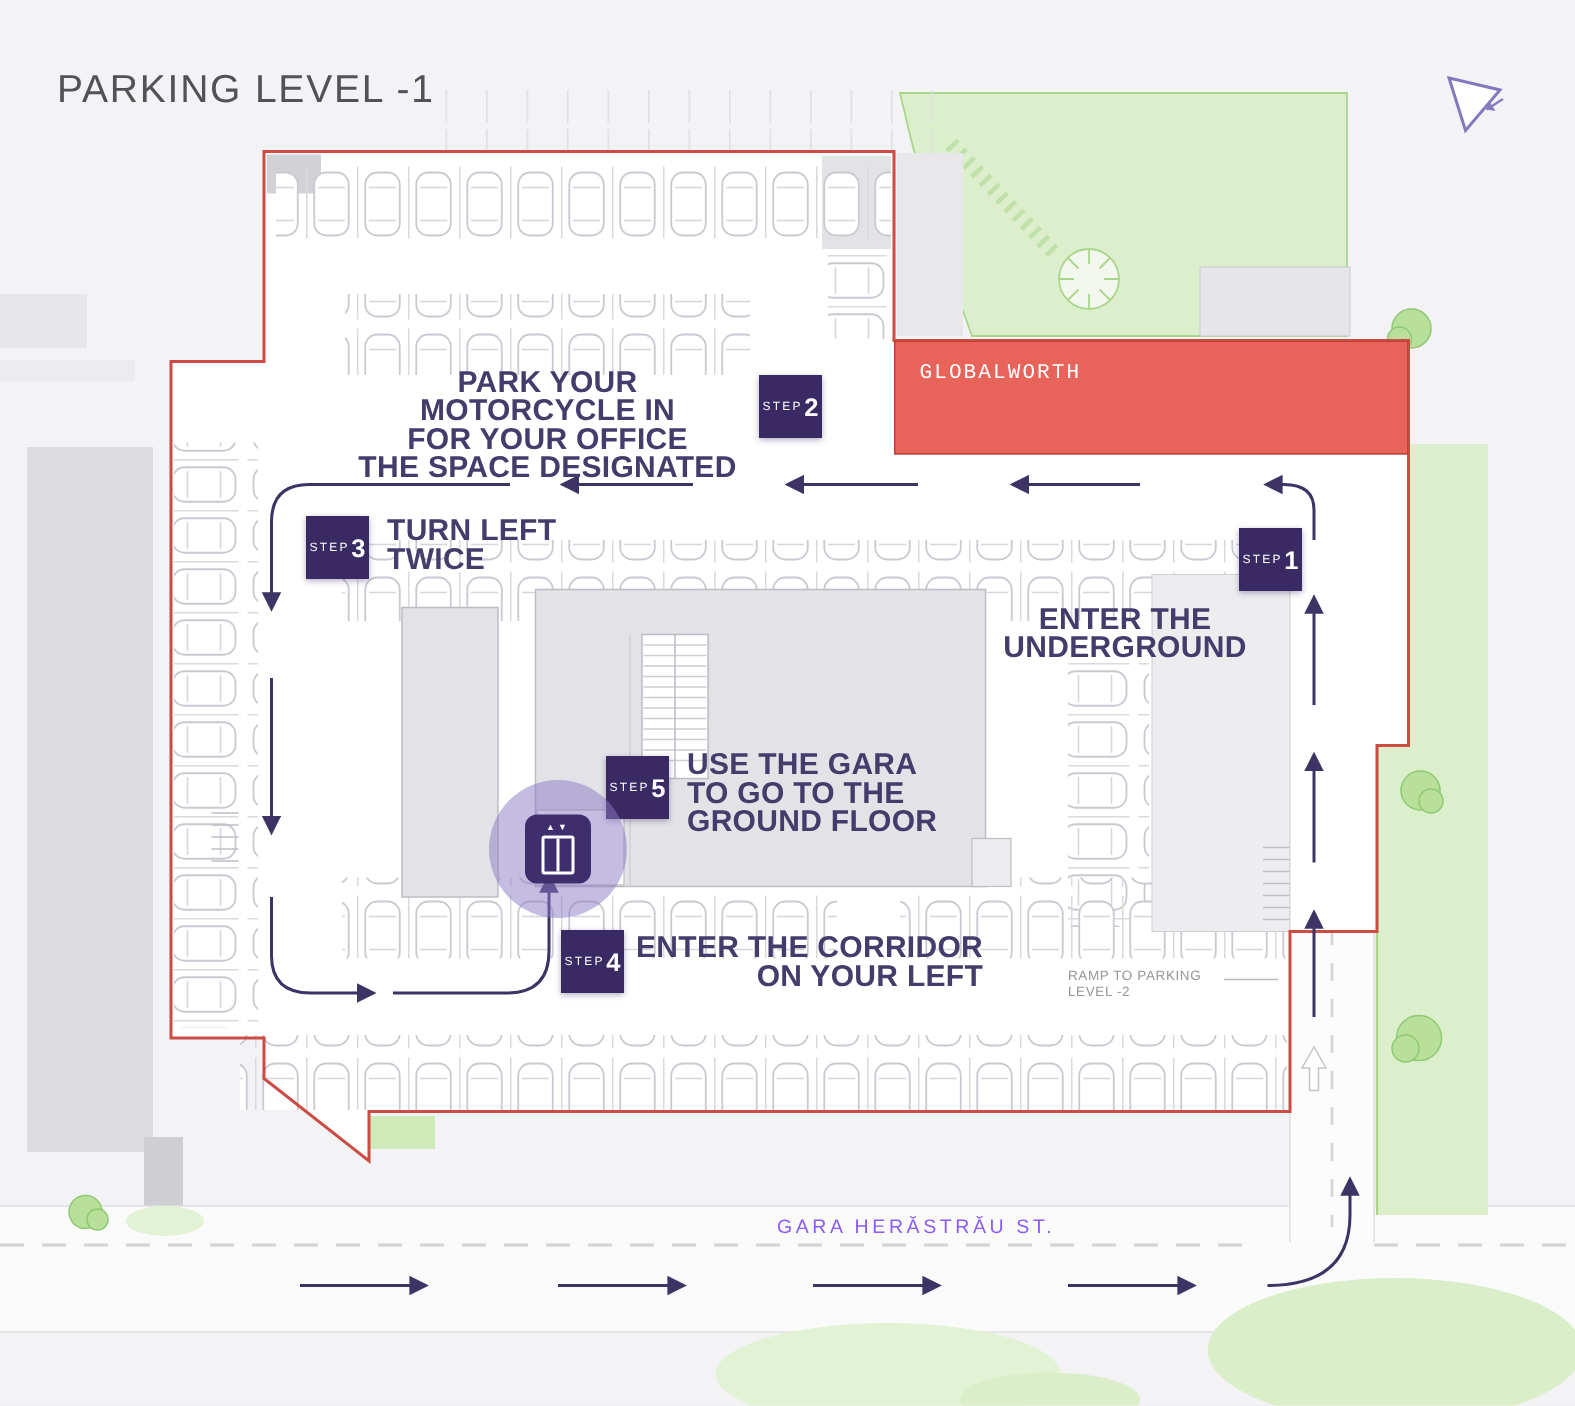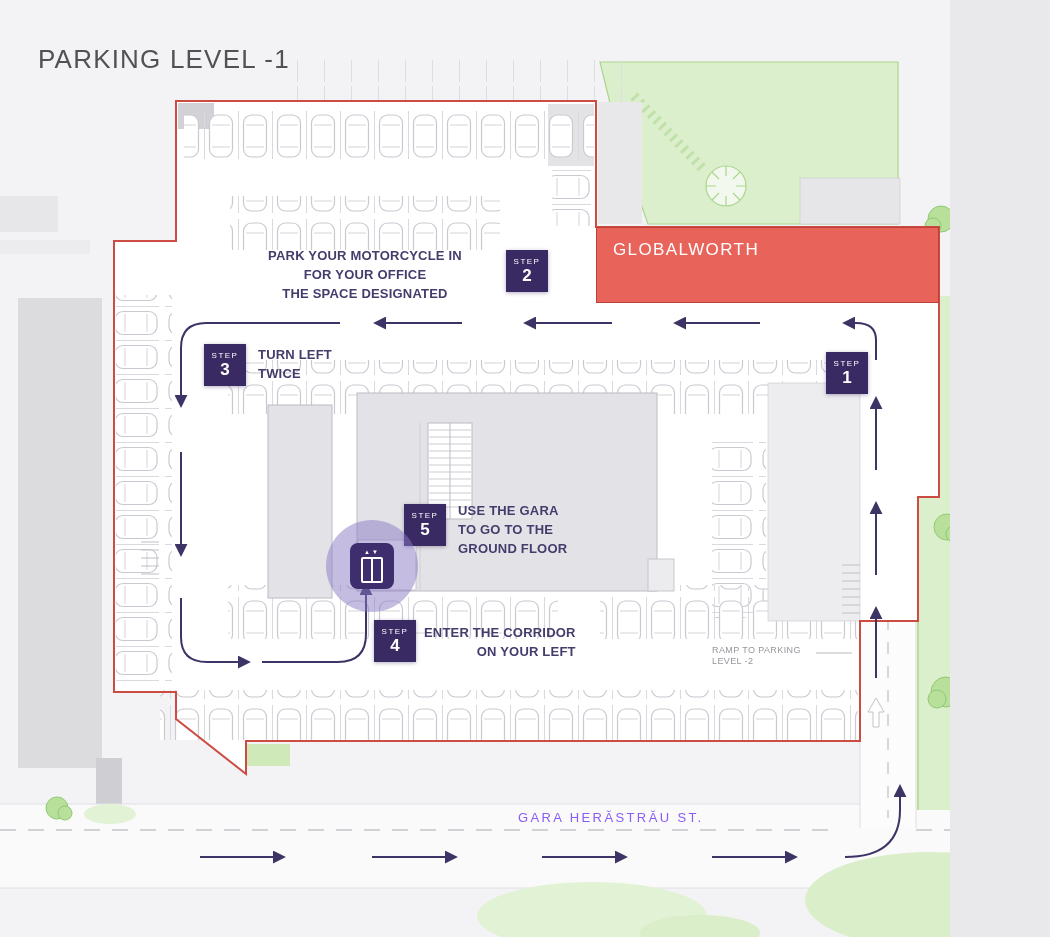--- a/index.html
+++ b/index.html
@@ -1,32 +1,32 @@
 <!DOCTYPE html>
 <html><head>
 <meta charset="utf-8">
 <style>
   html,body{margin:0;padding:0;}
   body{background:#e9e9ec;font-family:"Liberation Sans",sans-serif;}
-  #stage{position:relative;width:950px;height:937px;background:#f3f3f5;overflow:hidden;}
+  #stage{position:relative;width:1050px;height:937px;background:#f3f3f5;overflow:hidden;}
   #plan-svg{position:absolute;left:0;top:0;}
 
   .title{position:absolute;left:38px;top:44px;font-size:26px;color:#515156;letter-spacing:1.2px;font-weight:400;}
 
   .gw-box{position:absolute;left:596px;top:227px;width:343px;height:76px;box-sizing:border-box;
     background:rgba(231,92,82,.95);border:1px solid #bc4138;padding:11px 0 0 16px;
-    color:#fff;font-size:17px;letter-spacing:1.4px;line-height:21px;font-weight:400;}
+    color:#fff;font-size:14px;letter-spacing:1.4px;line-height:21px;font-weight:400;font-family:Liberation Mono, monospace;}
 
   .badge{position:absolute;width:42px;height:42px;background:#3a2a64;color:#fff;
-    display:flex;flex-direction:column;align-items:center;justify-content:center;gap:1px;
+    display:flex;flex-direction:row;align-items:center;justify-content:center;gap:1px;
     box-shadow:0 1px 4px rgba(40,25,80,.35);}
   .badge .s{font-size:8px;letter-spacing:1.5px;line-height:1;}
   .badge .n{font-size:17px;font-weight:700;line-height:1;}
 
-  .instr{position:absolute;color:#453c6c;font-size:13px;font-weight:700;line-height:19px;letter-spacing:.2px;}
+  .instr{position:absolute;color:#453c6c;font-size:20px;font-weight:700;line-height:19px;letter-spacing:.2px;}
   .instr span{display:block;}
   .center{text-align:center;}
 
   .lift-wrap{position:absolute;left:326px;top:520px;width:92px;height:92px;border-radius:50%;
     background:rgba(137,121,195,.5);display:flex;align-items:center;justify-content:center;}
   .lift-box{width:44px;height:46px;background:#3e2e6d;border-radius:8px;
     display:flex;flex-direction:column;align-items:center;justify-content:center;}
   .lift-arrows{color:#fff;font-size:6px;letter-spacing:2px;line-height:1;margin-bottom:2px;}
   .lift-doors{width:18px;height:22px;border:2px solid #fff;border-radius:2px;position:relative;}
   .lift-doors::after{content:"";position:absolute;left:50%;top:0;bottom:0;width:2px;margin-left:-1px;background:#fff;}
@@ -202,20 +202,21 @@
   <div class="instr center" style="left:234px;top:246px;width:262px;">
     <span>PARK YOUR MOTORCYCLE IN</span>
     <span>FOR YOUR OFFICE</span>
     <span>THE SPACE DESIGNATED</span>
   </div>
   <div class="instr" style="left:258px;top:345px;">
     <span>TURN LEFT</span>
     <span>TWICE</span>
   </div>
   <div class="instr center" style="left:634px;top:404px;width:232px;">
+    <span>ENTER THE UNDERGROUND</span>
   </div>
   <div class="instr" style="left:458px;top:501px;">
     <span>USE THE GARA</span>
     <span>TO GO TO THE</span>
     <span>GROUND FLOOR</span>
   </div>
   <div class="instr" style="left:424px;top:623px;text-align:right;">
     <span>ENTER THE CORRIDOR</span>
     <span>ON YOUR LEFT</span>
   </div>

